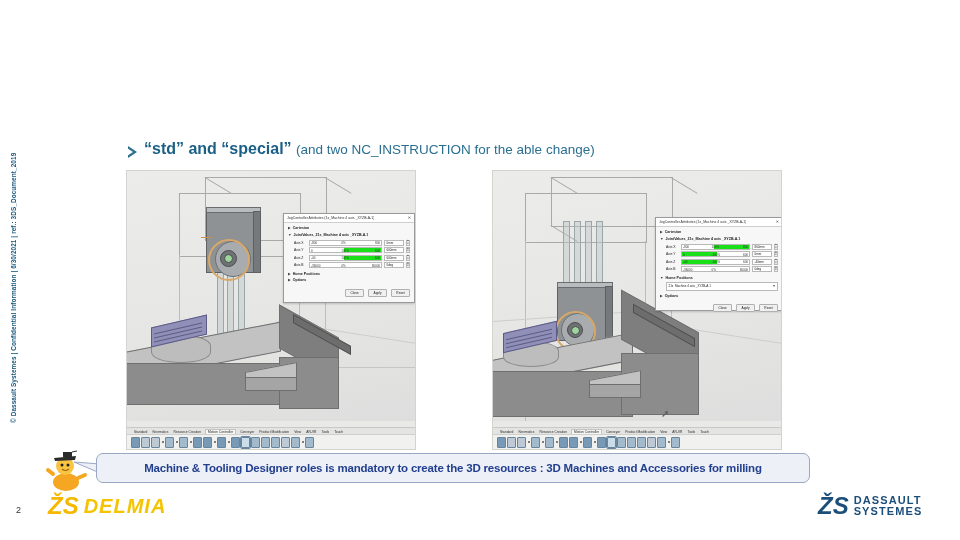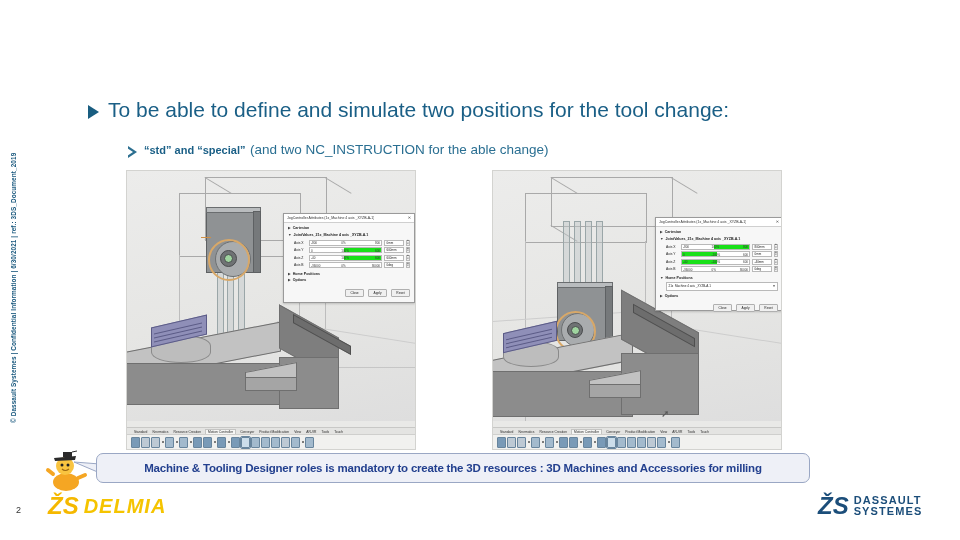--- a/index.html
+++ b/index.html
@@ -36,21 +36,21 @@
   .tri-hollow{
     width:0;height:0;border-left:9px solid #2c6f90;
     border-top:6px solid transparent;border-bottom:6px solid transparent;
     margin-top:6px;flex:0 0 auto;position:relative;
   }
   .tri-hollow:after{
     content:"";position:absolute;left:-10px;top:-4px;
     width:0;height:0;border-left:6px solid #ffffff;
     border-top:4px solid transparent;border-bottom:4px solid transparent;
   }
-  .bullet2-strong{font-size:11px;color:#1a5f86;font-weight:bold;}
+  .bullet2-strong{font-size:16px;color:#1a5f86;font-weight:bold;}
   .bullet2-note{font-size:13.5px;color:#2a6f92;font-weight:400;}
 
   
   .copyright{
     position:absolute;left:10px;top:133px;
     width:290px;transform-origin:0 0;transform:rotate(-90deg) translate(-290px,0);
     font-size:6.4px;color:#16567c;font-weight:bold;letter-spacing:.1px;
     white-space:nowrap;
   }
 
@@ -154,24 +154,20 @@
   .ds-l1,.ds-l2{font-size:11px;color:#1c4e7a;font-weight:bold;letter-spacing:1.1px;}
 </style>
 </head>
 <body>
 
 <div class="slide">
 
 
   <div class="copyright">© Dassault Systemes | Confidential Information | 6/30/2021 | ref.: 3DS_Document_2019</div>
 
-  <div class="bullet1">
-    <div class="tri-filled"></div>
-    <div class="bullet1-text">To be able to define and simulate two positions for the tool change:</div>
-  </div>
 
   <div class="bullet2">
     <div class="tri-hollow"></div>
     <div>
       <span class="bullet2-strong">“std” and “special”</span>
       <span class="bullet2-note">(and two NC_INSTRUCTION for the able change)</span>
     </div>
   </div>
 
   <div class="shot" id="shot-left">

